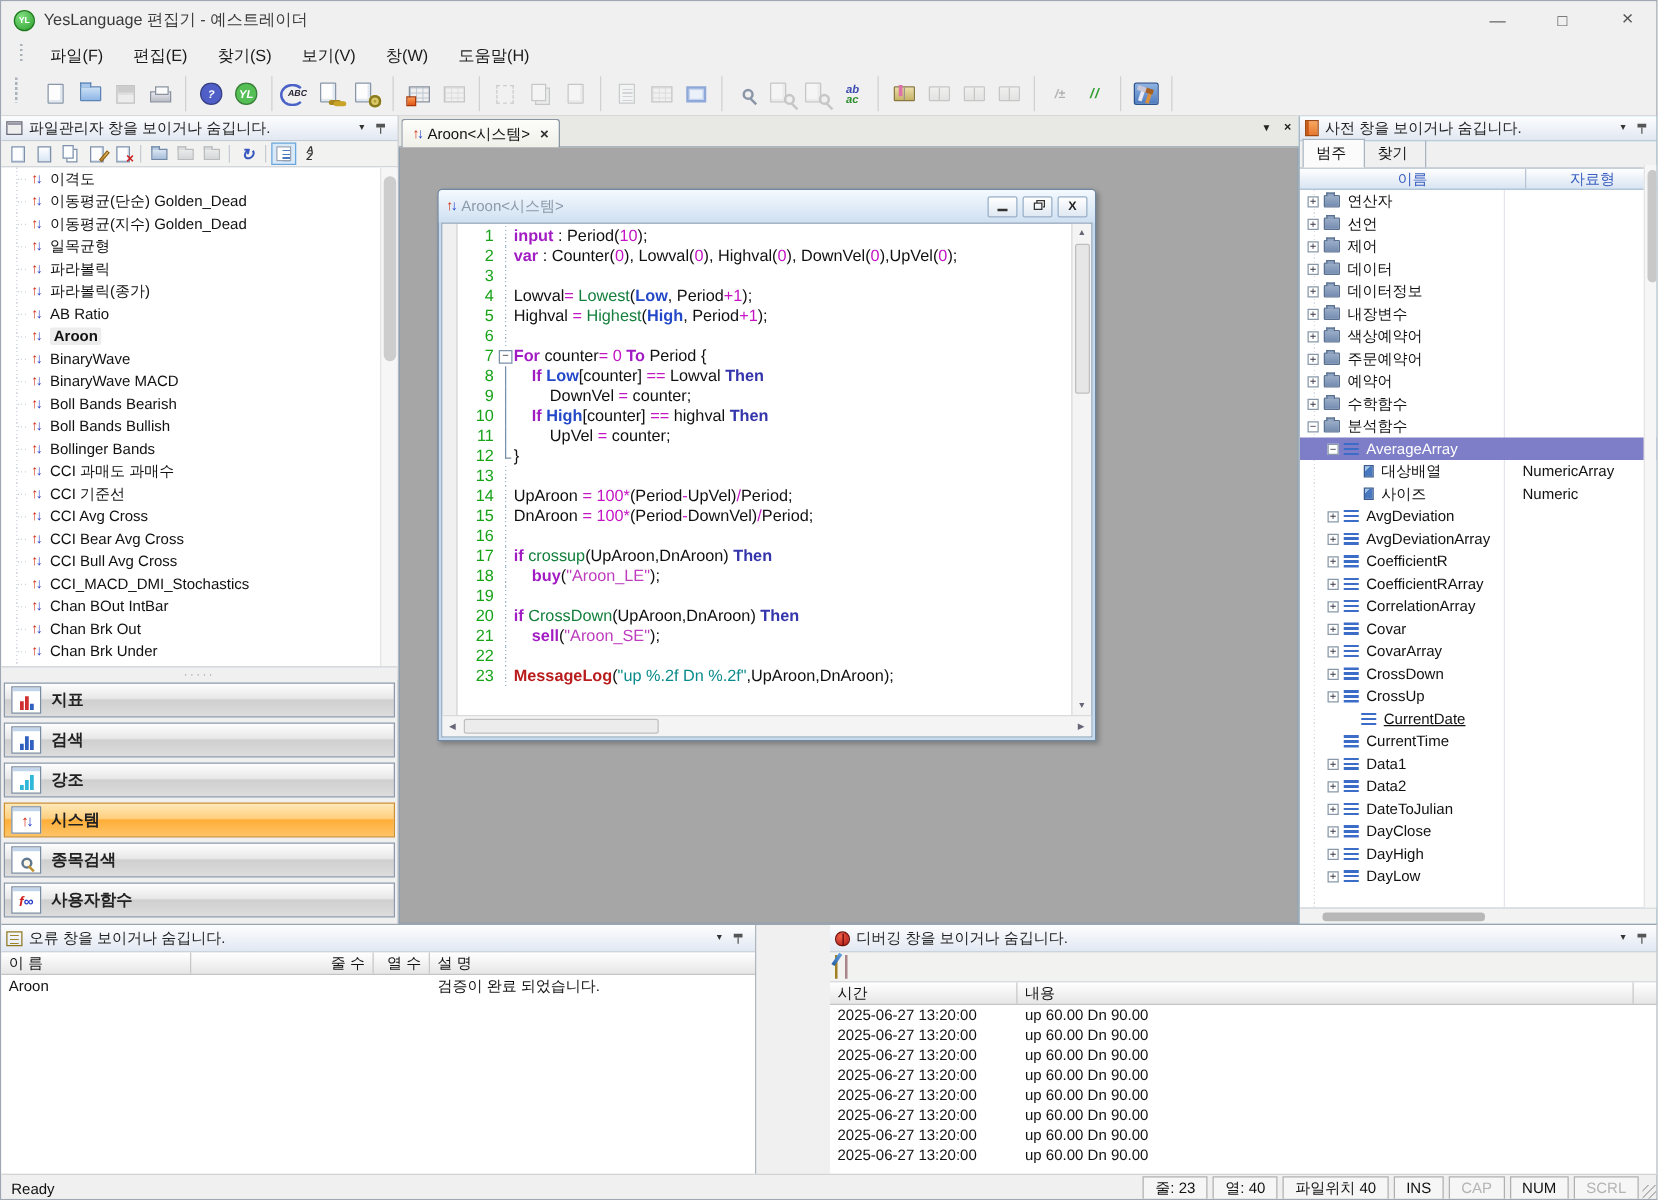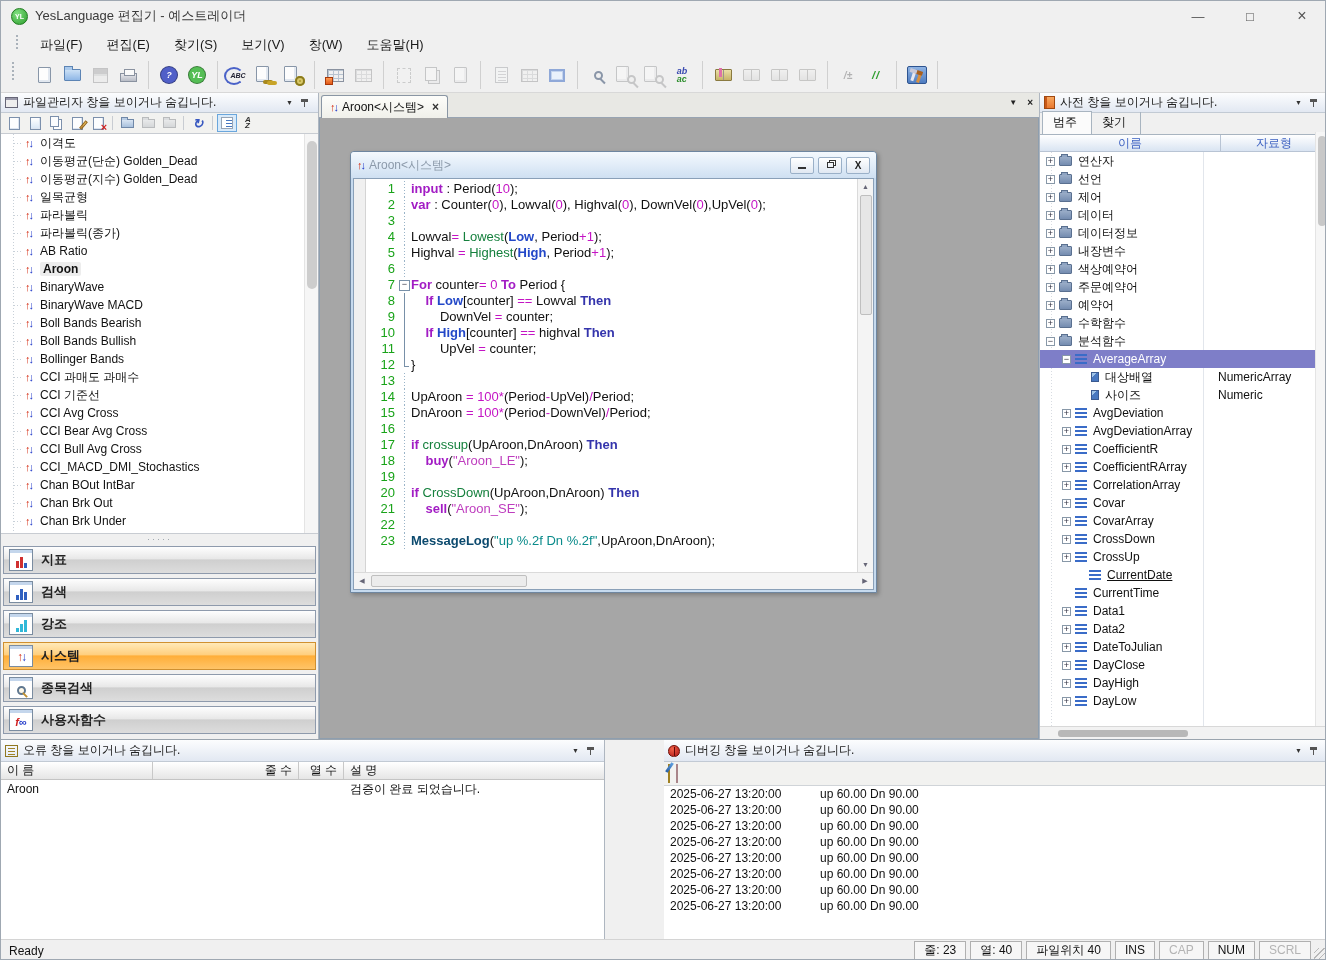--- a/index.html
+++ b/index.html
@@ -141,21 +141,21 @@
   .fold.f-end::before{content:"";position:absolute;left:6px;top:0;width:4px;height:9px;border-left:1px solid #7890A8;border-bottom:1px solid #7890A8;}
   .ct{flex:1;color:#101010;}
   .tk-kw{color:#A21CC4;font-weight:bold;}
   .tk-th{color:#3434AC;font-weight:bold;}
   .tk-fn{color:#15803d;font-weight:normal;}
   .tk-pr{color:#2348C8;font-weight:bold;}
   .tk-num{color:#C414C4;}
   .tk-op{color:#C414C4;}
   .tk-strm{color:#BE3CBE;}
   .tk-strt{color:#0A8B8B;}
-  .tk-msg{color:#0c4a6e;font-weight:bold;}
+  .tk-msg{color:#b91c1c;font-weight:bold;}
   .cw-vscroll{width:16px;background:#F4F4F4;border-left:1px solid #DADADA;position:relative;flex:none;}
   .cw-vscroll .arr{position:absolute;left:0;width:100%;height:15px;font-size:7px;color:#667;display:flex;align-items:center;justify-content:center;}
   .cw-vthumb{position:absolute;left:2px;top:16px;width:12px;height:120px;background:#E6E6E6;border:1px solid #BFBFBF;border-radius:2px;}
   .cw-hscroll{height:17px;background:#F4F4F4;border-top:1px solid #DADADA;position:relative;flex:none;}
   .cw-hscroll .arr{position:absolute;top:0;width:16px;height:100%;font-size:7px;color:#667;display:flex;align-items:center;justify-content:center;}
   .cw-hthumb{position:absolute;left:17px;top:2px;width:156px;height:12px;background:#ECECEC;border:1px solid #BFBFBF;border-radius:2px;}
 
   
   .right-panel{position:absolute;left:1038px;top:0;width:288px;height:646px;border-left:1px solid #AEB6C0;background:#7dd3fc;display:flex;flex-direction:column;}
   .rtabs{height:22px;display:flex;align-items:flex-end;background:#F0F0F0;border-bottom:1px solid #A8B4C0;padding-left:2px;}
@@ -840,20 +840,25 @@
       <div class="bheader">
         <span class="dbg-icon"></span>
         <span class="ph-label">디버깅 창을 보이거나 숨깁니다.</span>
         <span class="ph-arrow">▼</span>
         <span class="pin"></span>
       </div>
       <div class="dbg-toolbar" id="dbg-toolbar">
           <span style="display: inline-block;"><i class="d-note"></i></span>
           <span style="display: inline-block;"><i class="d-eraser"></i></span>
         </div>
+      <div class="thead">
+        <div class="dbg-c1">시간</div>
+        <div class="dbg-c2">내용</div>
+        <div class="dbg-c3"></div>
+      </div>
       <div class="tbody" id="debug-rows">
           <div class="dbg-row">
             <div class="t">2025-06-27 13:20:00</div>
             <div>up 60.00 Dn 90.00</div>
           </div>
           <div class="dbg-row">
             <div class="t">2025-06-27 13:20:00</div>
             <div>up 60.00 Dn 90.00</div>
           </div>
           <div class="dbg-row">

